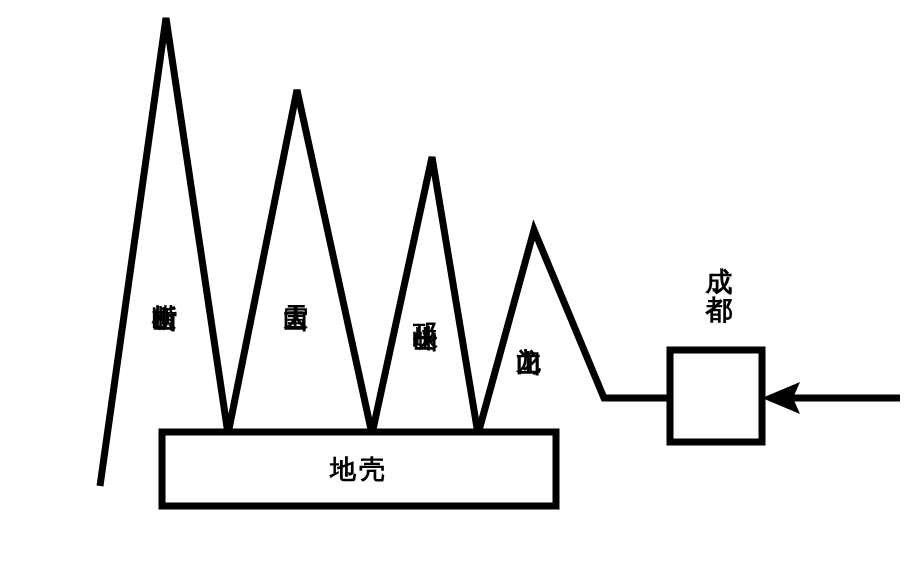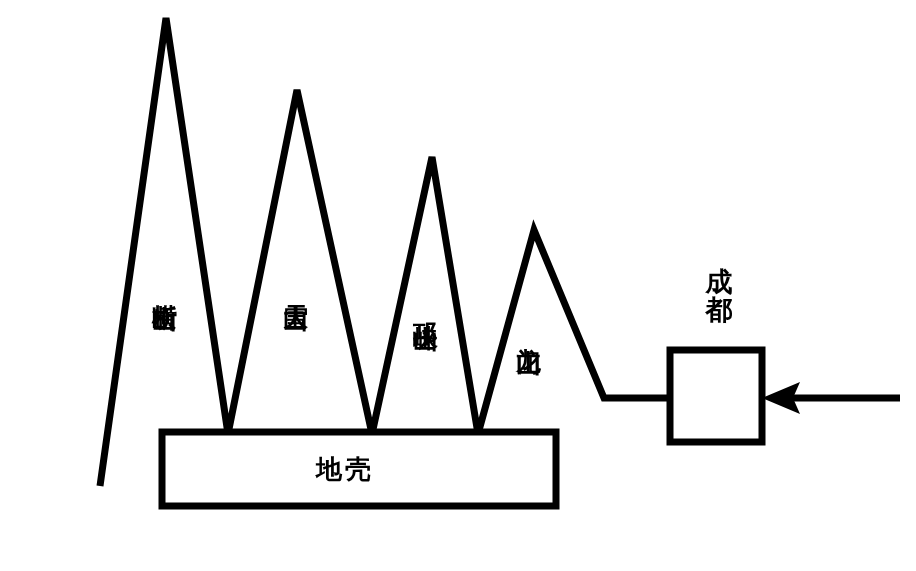--- a/index.html
+++ b/index.html
@@ -58,21 +58,21 @@
     font-weight: bold;
     color: #000000;
     line-height: 1.04;
     text-align: center;
     letter-spacing: 0px;
   }
   #label-chengdu span { display: block; }
 
   #label-dike {
     position: absolute;
-    left: 148px;
+    left: 162px;
     top: 432px;
     width: 394px;
     height: 74px;
     display: flex;
     align-items: center;
     justify-content: center;
     font-size: 26px;
     font-weight: bold;
     color: #000000;
     letter-spacing: 3px;

